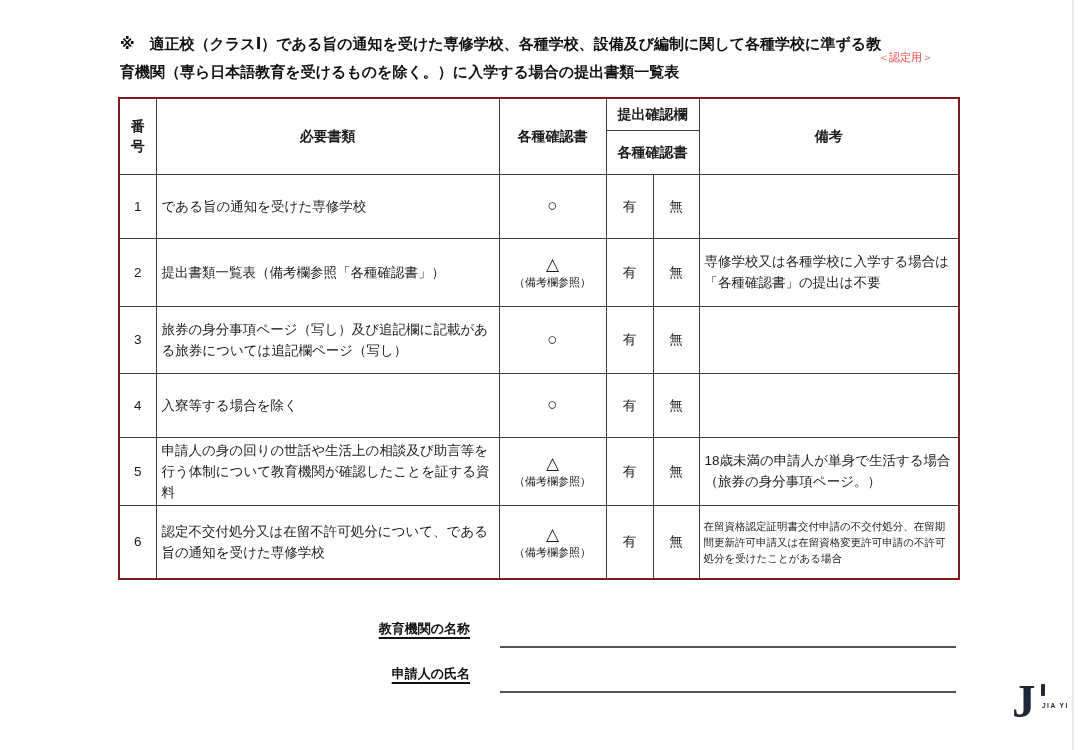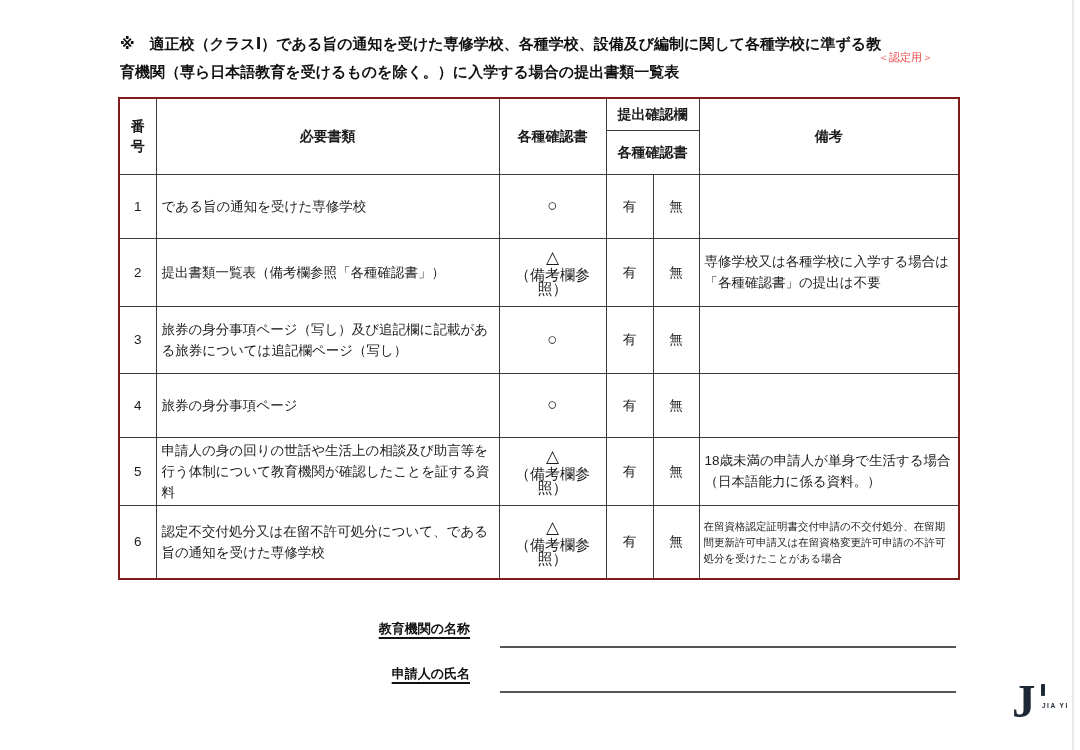--- a/index.html
+++ b/index.html
@@ -29,21 +29,21 @@
     word-break:break-all;overflow:hidden;
   }
   .doc-table th{font-weight:bold;font-size:14px;text-align:center;line-height:20px;}
   .h-row-a{height:32px;}
   .h-row-b{height:44px;}
   .th-select{padding:2px 12px;}
   .cell-num{text-align:center;}
   .cell-doc{text-align:left;}
   .cell-mark{text-align:center;}
   .cell-mark .mark{display:block;font-size:17px;line-height:20px;}
-  .cell-mark .note{display:block;font-size:15px;line-height:14px;color:#222;}
+  .cell-mark .note{display:block;font-size:11px;line-height:14px;color:#222;}
   .cell-mark .note:empty{display:none;}
   .cell-opt{text-align:center;font-size:14px;}
   .cell-remarks{text-align:left;font-size:13px;line-height:21px;margin-top:44px;}
   .cell-remarks.small{font-size:10.5px;line-height:16px;padding:12px 4px;}
   .cell-remarks:empty{padding:0;}
   .r1{height:64px;}.r2{height:68px;}.r3{height:67px;}
   .r4{height:64px;}.r5{height:68px;}.r6{height:70px;}
 
   
   .sign-row{position:absolute;left:0;width:1080px;}
@@ -121,39 +121,39 @@
       <td class="cell-mark">
         <span class="mark">○</span>
 
       </td>
       <td class="cell-opt">有</td>
       <td class="cell-opt">無</td>
       <td class="cell-remarks"></td>
     </tr>
     <tr class="r4">
       <td class="cell-num">4</td>
-      <td class="cell-doc">旅券の身分事項ページ</td>
+      <td class="cell-doc">入寮等する場合を除く</td>
       <td class="cell-mark">
         <span class="mark">○</span>
 
       </td>
       <td class="cell-opt">有</td>
       <td class="cell-opt">無</td>
       <td class="cell-remarks"></td>
     </tr>
     <tr class="r5">
       <td class="cell-num">5</td>
       <td class="cell-doc">申請人の身の回りの世話や生活上の相談及び助言等を行う体制について教育機関が確認したことを証する資料</td>
       <td class="cell-mark">
         <span class="mark">△</span>
         <span class="note">（備考欄参照）</span>
       </td>
       <td class="cell-opt">有</td>
       <td class="cell-opt">無</td>
-      <td class="cell-remarks">18歳未満の申請人が単身で生活する場合（日本語能力に係る資料。）</td>
+      <td class="cell-remarks">18歳未満の申請人が単身で生活する場合（旅券の身分事項ページ。）</td>
     </tr>
     <tr class="r6">
       <td class="cell-num">6</td>
       <td class="cell-doc">認定不交付処分又は在留不許可処分について、である旨の通知を受けた専修学校</td>
       <td class="cell-mark">
         <span class="mark">△</span>
         <span class="note">（備考欄参照）</span>
       </td>
       <td class="cell-opt">有</td>
       <td class="cell-opt">無</td>

